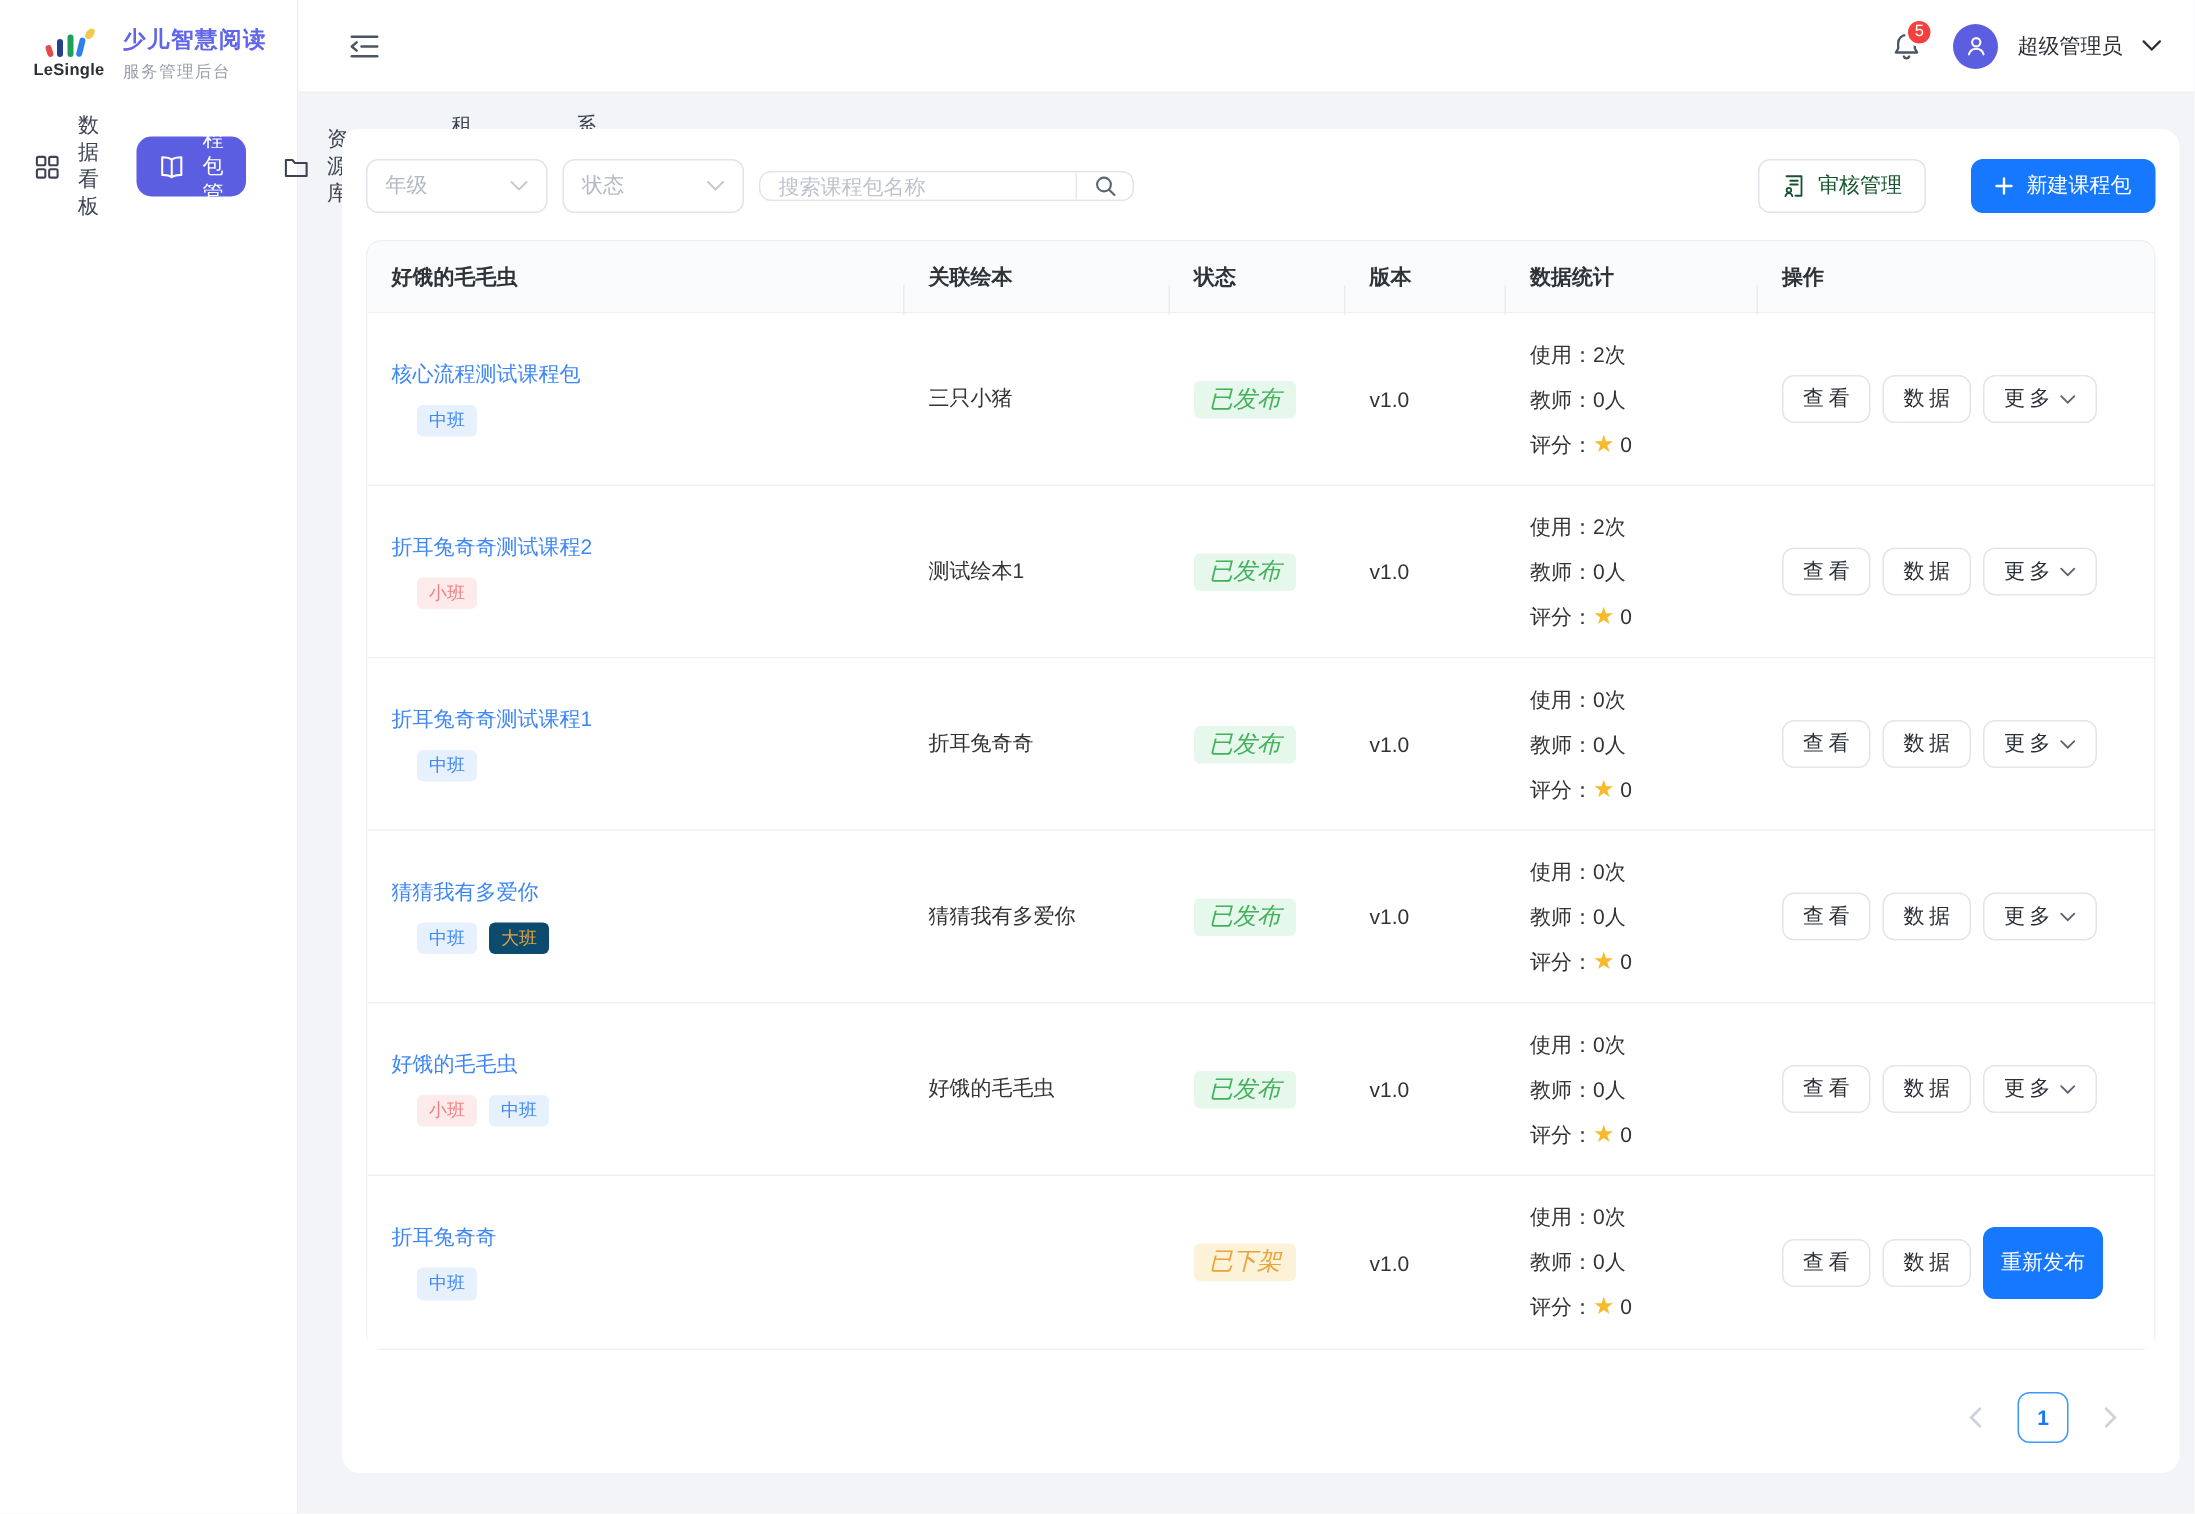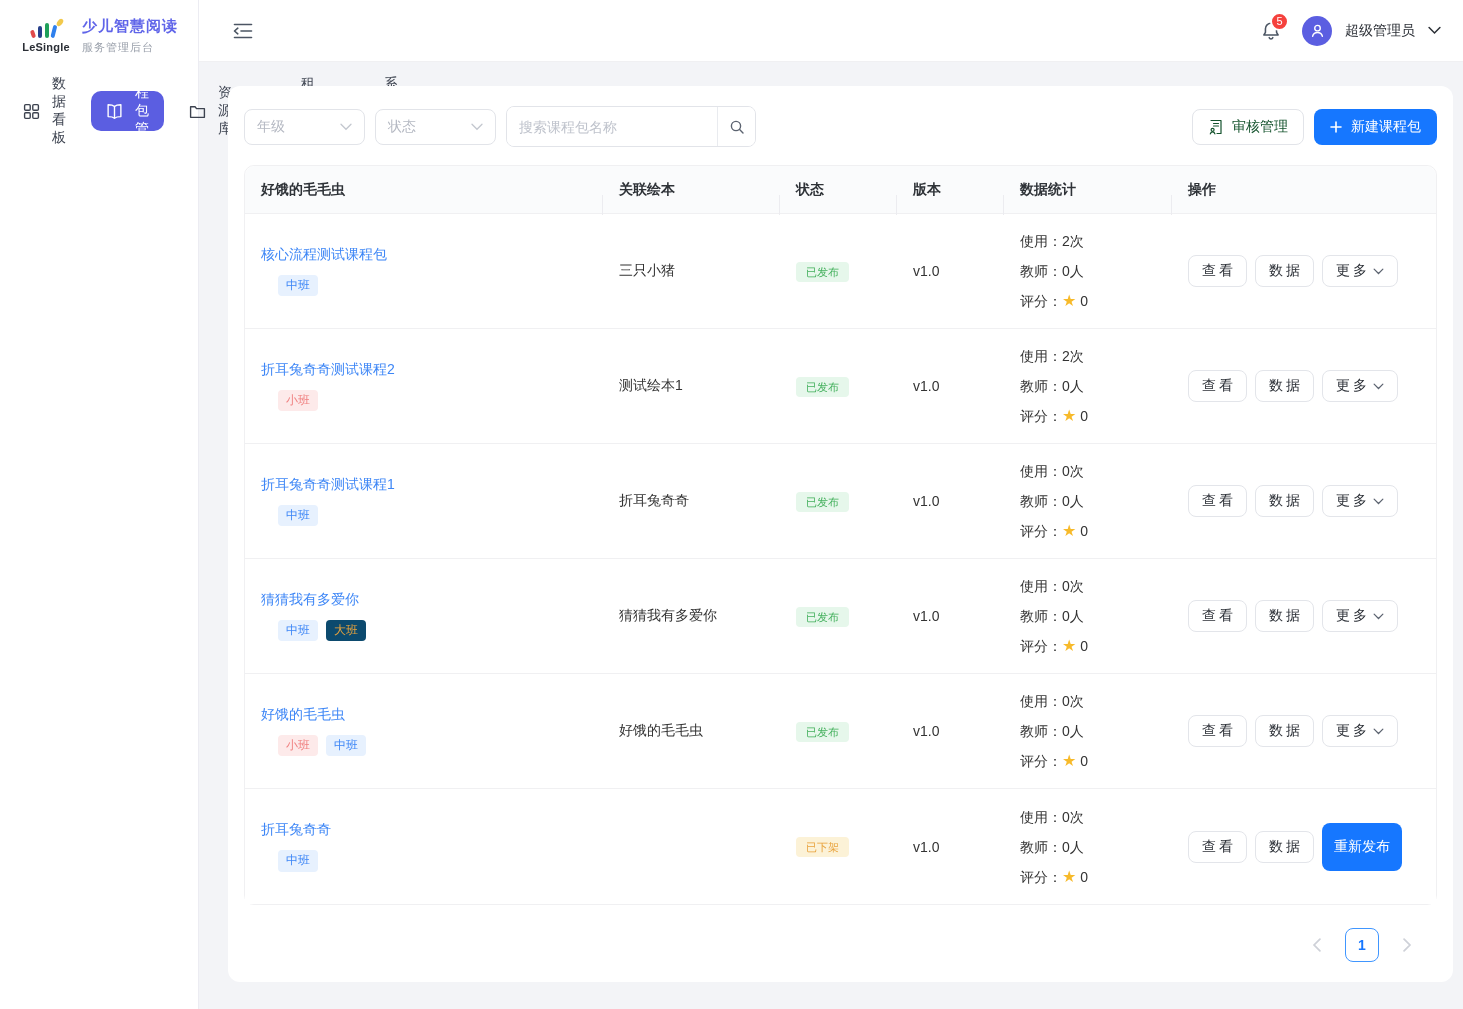--- a/index.html
+++ b/index.html
@@ -33,27 +33,27 @@
   .user-chev { color:#2b2f36; display:flex; cursor:pointer; }
 
   
   .content { flex:1; padding:24px 10px 27px 29px; min-height:0; }
   .card { background:#fff; border-radius:12px; height:100%; padding:20px 16px 16px; display:flex; flex-direction:column; }
 
   
   .filter-row { display:flex; align-items:center; gap:10px; flex-shrink:0; }
   .select { width:121px; height:36px; border:1px solid #e2e4e9; border-radius:8px; background:#fff; display:flex; align-items:center; justify-content:space-between; padding:0 12px; font-size:14px; color:#b4b8c2; cursor:pointer; }
   .select .chev { color:#c3c7cf; }
-  .search-box { width:250px; height:41px; border:1px solid #e2e4e9; border-radius:8px; background:#fff; display:flex; overflow:hidden; }
+  .search-box { width:250px; height:20px; border:1px solid #e2e4e9; border-radius:8px; background:#fff; display:flex; overflow:hidden; }
   .search-box input { flex:1; border:none; outline:none; padding:0 12px; font-size:14px; color:#333; font-family:inherit; }
   .search-box input::placeholder { color:#bfc3cc; }
   .search-btn { width:38px; border:none; border-left:1px solid #e9ebef; background:#fff; display:flex; align-items:center; justify-content:center; color:#5c6370; cursor:pointer; }
   .filter-spacer { flex:1; }
   .btn-audit { height:36px; border:1px solid #e2e4e9; border-radius:8px; background:#fff; padding:0 15px; display:flex; align-items:center; gap:8px; font-size:14px; color:#14532d; cursor:pointer; font-family:inherit; }
-  .btn-create { height:36px; border:none; border-radius:8px; background:#1677ff; color:#fff; padding:0 16px; display:flex; align-items:center; gap:9px; font-size:14px; cursor:pointer; font-family:inherit; }
+  .btn-create { height:36px; border:none; border-radius:8px; background:#1677ff; color:#fff; padding:0 16px; display:flex; align-items:center; gap:9px; font-size:14px; cursor:pointer; font-family:inherit;margin-left:20px; }
 
   
   .table { margin-top:18px; border:1px solid #f0f0f2; border-radius:10px; flex-shrink:0; }
   .thead { display:flex; height:48px; align-items:center; background:#fafbfc; border-bottom:1px solid #f0f0f2; border-radius:10px 10px 0 0; }
   .th { font-size:14px; font-weight:bold; color:#2f3338; padding:0 16px; position:relative; }
   .th:not(:last-child)::after { content:""; position:absolute; right:0; top:14px; width:1px; height:20px; background:#ececf0; }
   .tr { display:flex; align-items:center; height:115px; border-bottom:1px solid #f0f0f2; background:#fff; }
   .tr:last-child { border-bottom:none; }
   .td { padding:0 16px; font-size:14px; color:#333; }
   .col-0 { width:358px; flex-shrink:0; }
@@ -61,21 +61,21 @@
   .col-2 { width:117px; flex-shrink:0; }
   .col-3 { width:107px; flex-shrink:0; }
   .col-4 { width:168px; flex-shrink:0; }
   .col-5 { flex:1; }
   .link { color:#3d86f6; text-decoration:none; font-size:14px; cursor:pointer; display:inline-block; }
   .tags { margin-top:11px; display:flex; gap:8px;margin-left:17px; }
   .tag { font-size:12px; padding:3px 8px; border-radius:4px; line-height:1.3; }
   .tag-blue  { background:#e7f1fe; color:#3d86f6; }
   .tag-pink  { background:#fdeaea; color:#f08080; }
   .tag-amber { background:#0c4a6e; color:#e8a33d; }
-  .status { font-size:11px; padding:4px 10px; border-radius:4px; }
+  .status { font-size:16px; padding:4px 10px; border-radius:4px;font-style:italic; }
   .status-green { background:#e6f7eb; color:#43b05c; }
   .status-amber { background:#fcf2d7; color:#e8a33d; }
   .stats div { line-height:30px; white-space:nowrap; }
   .star { color:#f7ba2a; font-size:16px; }
   .actions { display:flex; align-items:center; gap:8px; }
   .btn-sm { height:32px; padding:0 13px; border:1px solid #e3e5ea; border-radius:8px; background:#fff; font-size:14px; color:#2b2f36; display:inline-flex; align-items:center; gap:6px; cursor:pointer; font-family:inherit; }
   .btn-sm .sp { letter-spacing:3px; margin-right:-3px; }
   .btn-sm .chev { color:#5c6370; }
   .btn-republish { height:48px; padding:0 12px; border:none; border-radius:8px; background:#1677ff; color:#fff; font-size:14px; cursor:pointer; font-family:inherit; }
 

